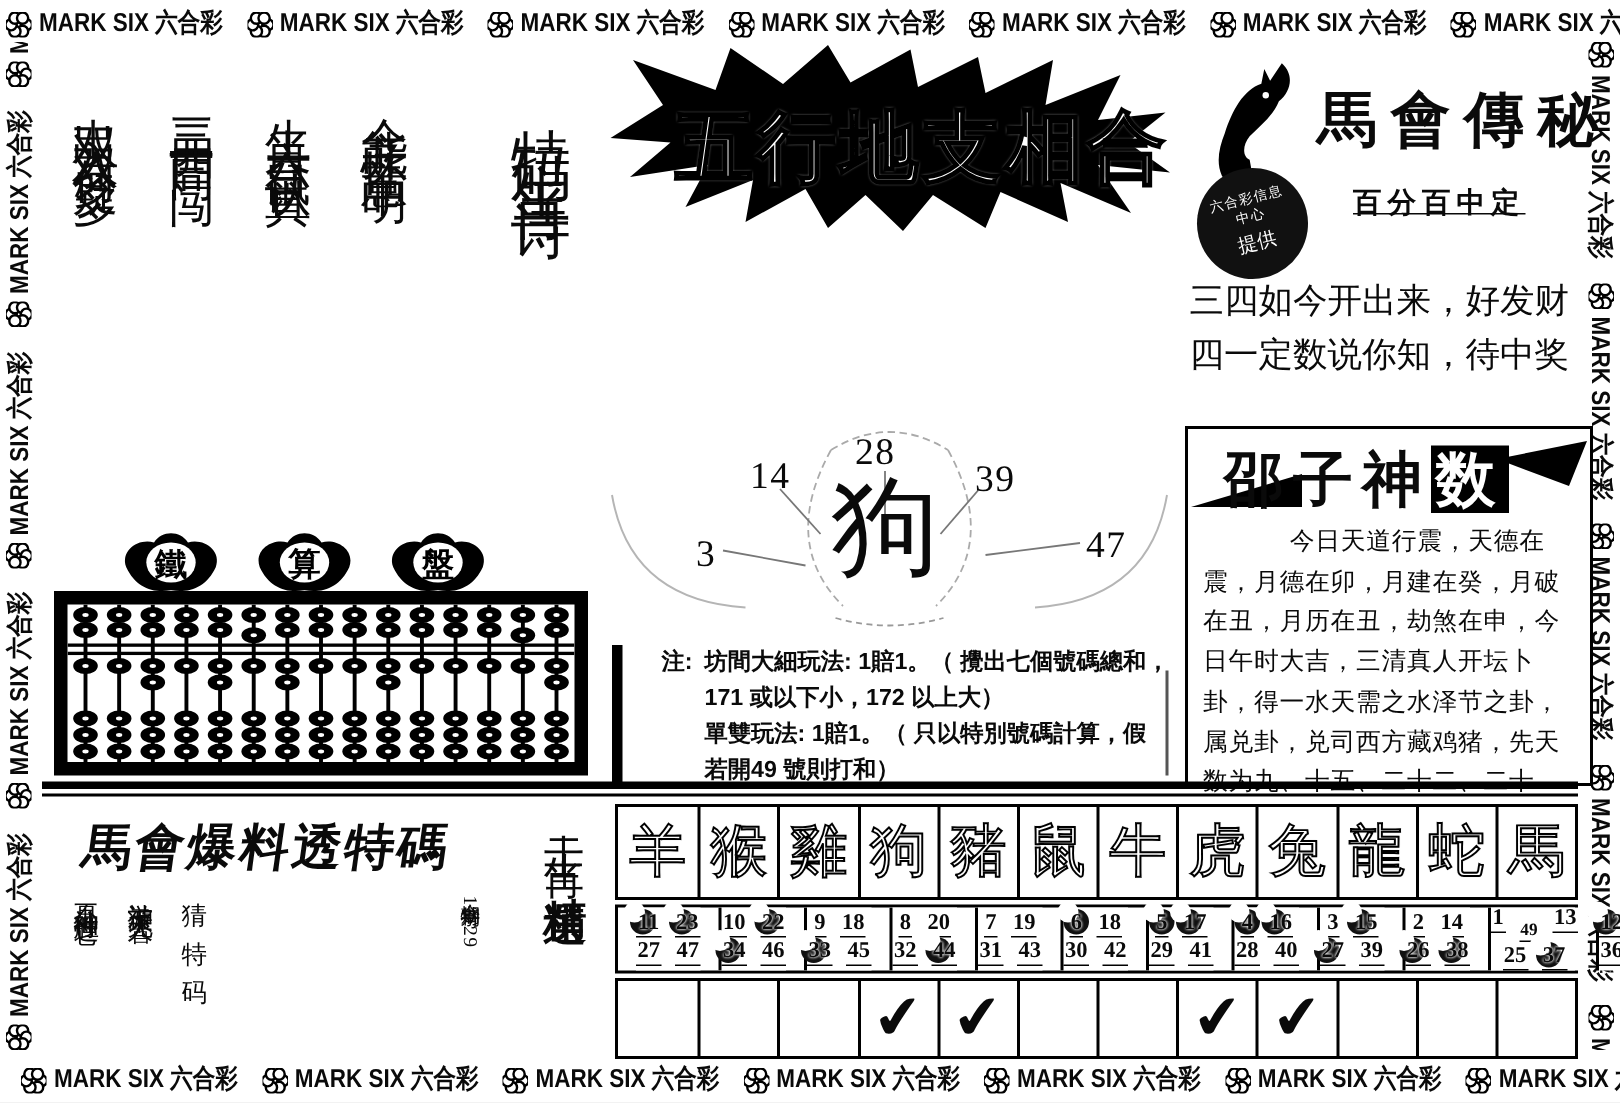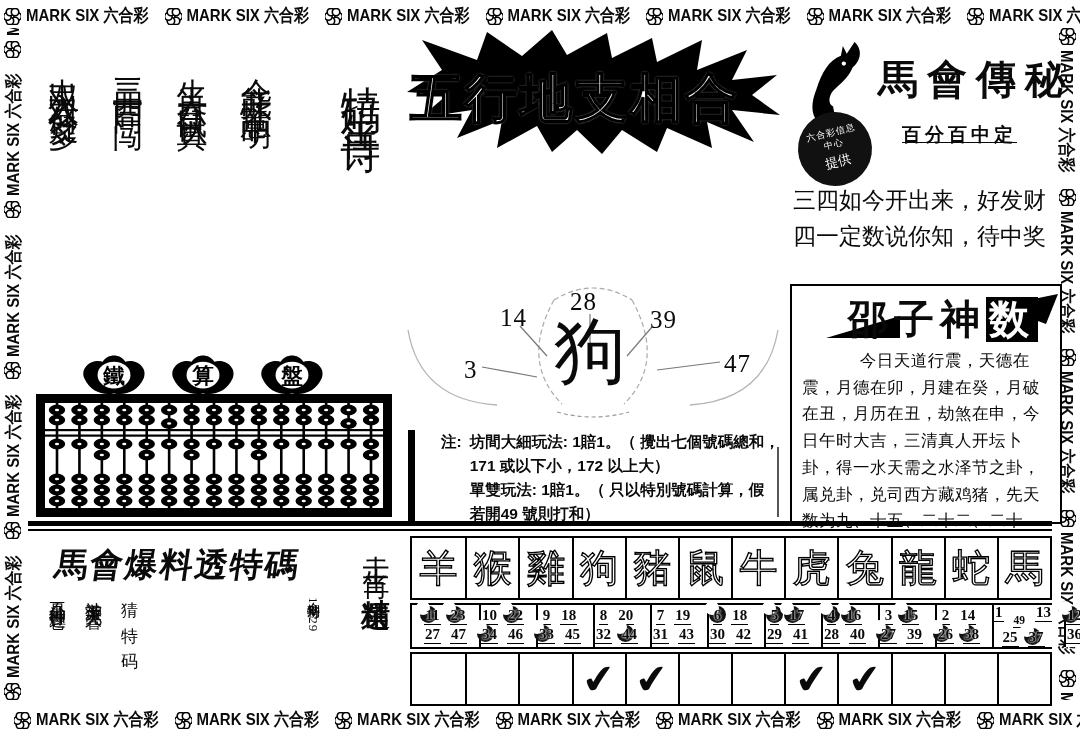--- a/index.html
+++ b/index.html
@@ -22,21 +22,21 @@
   .vcol{writing-mode:vertical-rl;text-orientation:upright;white-space:nowrap;}
   #poem .ptitle{font-size:40px;letter-spacing:12px;margin-left:34px;}
   #poem .pline{font-size:31px;letter-spacing:7px;}
   
   #ingots{position:absolute;left:78px;top:350px;width:250px;display:flex;justify-content:space-between;}
   .ingot{width:72px;height:48px;}
   #abacus{position:absolute;left:36px;top:394px;width:338px;height:105px;border:9px solid #000;background:#fff;}
   
   #main-title{position:absolute;left:402px;top:30px;width:382px;height:128px;}
   #main-title svg{position:absolute;left:0;top:0;}
-  #main-title .ttl{position:absolute;left:8px;top:34px;width:370px;text-align:left;font-size:52px;
+  #main-title .ttl{position:absolute;left:8px;top:34px;width:370px;text-align:right;font-size:52px;
       font-weight:700;color:#fff;letter-spacing:3px;-webkit-text-stroke:1.5px #000;
       text-shadow:0 0 2px #fff;white-space:nowrap;}
   #forecast-par{position:absolute;left:418px;top:198px;width:362px;font-size:19px;line-height:1.95;
       letter-spacing:1px;}
   #fan{position:absolute;left:402px;top:272px;width:382px;height:150px;}
   #fan svg{position:absolute;left:0;top:0;}
   .fan-num{position:absolute;font-size:25px;letter-spacing:1px;}
   .fan-n0{left:62px;top:84px;}  .fan-n1{left:98px;top:32px;}
   .fan-n2{left:168px;top:16px;} .fan-n3{left:248px;top:34px;}
   .fan-n4{left:322px;top:78px;}
@@ -51,21 +51,21 @@
   #hs-title{position:absolute;left:878px;top:52px;width:180px;font-size:40px;font-weight:700;
       letter-spacing:9px;white-space:nowrap;}
   #hs-sub{position:absolute;left:902px;top:122px;font-size:19px;font-weight:700;letter-spacing:4px;text-decoration:underline;}
   #stamp{position:absolute;left:798px;top:112px;width:74px;height:74px;border-radius:50%;background:#111;
       color:#fff;display:flex;flex-direction:column;align-items:center;justify-content:center;
       text-align:center;transform:rotate(-14deg);}
   #stamp .s1{font-size:9px;letter-spacing:1px;width:54px;line-height:1.3;}
   #stamp .s2{font-size:13px;margin-top:2px;}
   #hs-lines{position:absolute;left:793px;top:183px;width:268px;font-size:23px;line-height:1.55;white-space:nowrap;}
   #shaozi{position:absolute;left:790px;top:284px;width:268px;height:236px;border:2px solid #000;background:#fff;}
-  #shaozi .sz-title{position:relative;height:52px;margin-top:4px;margin-left:32px;}
+  #shaozi .sz-title{position:relative;height:52px;margin-top:4px;}
   #shaozi .tri-l{position:absolute;left:2px;top:26px;width:74px;height:22px;background:#000;
       clip-path:polygon(0 100%,100% 0,100% 100%);}
   #shaozi .tri-r{position:absolute;right:2px;top:4px;width:60px;height:30px;background:#000;
       clip-path:polygon(0 40%,100% 0,80% 100%);}
   #shaozi .sz-chars{position:absolute;left:24px;top:2px;font-size:40px;font-weight:700;letter-spacing:6px;}
   #shaozi .sz-chars .inv{background:#000;color:#fff;padding:0 3px;}
   #shaozi .sz-body{padding:6px 10px 0 10px;font-size:16.5px;line-height:1.62;text-indent:3.5em;
       letter-spacing:0.5px;}
   
   #divider1{position:absolute;left:28px;top:521px;width:1024px;height:5px;background:#000;}

